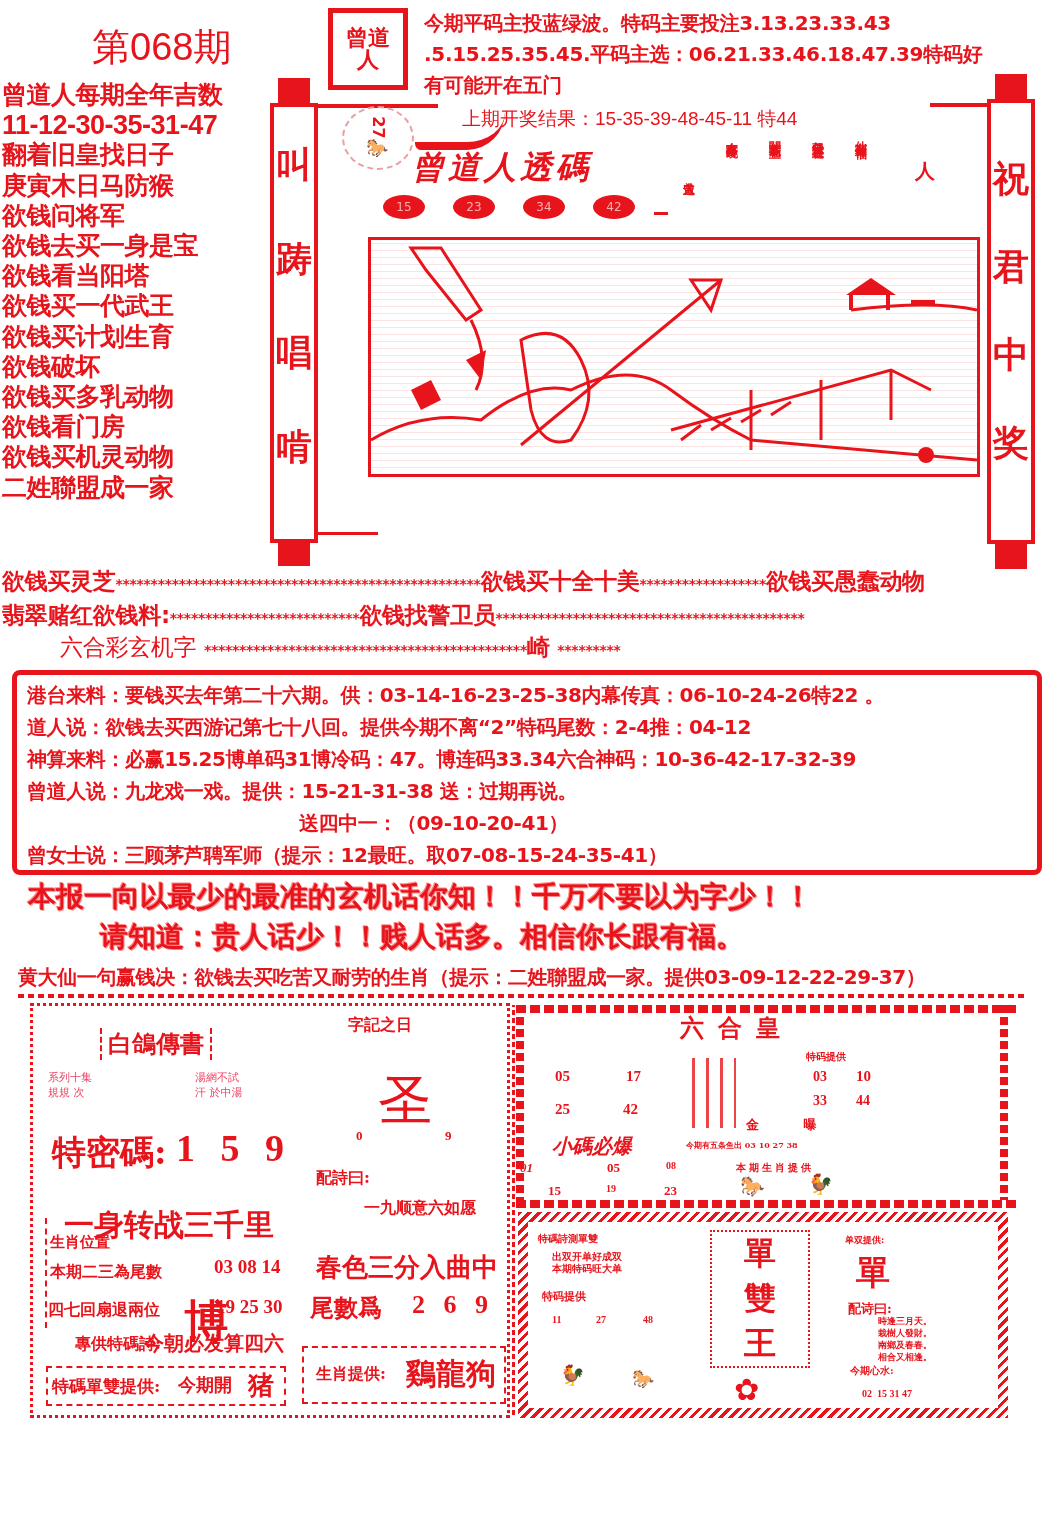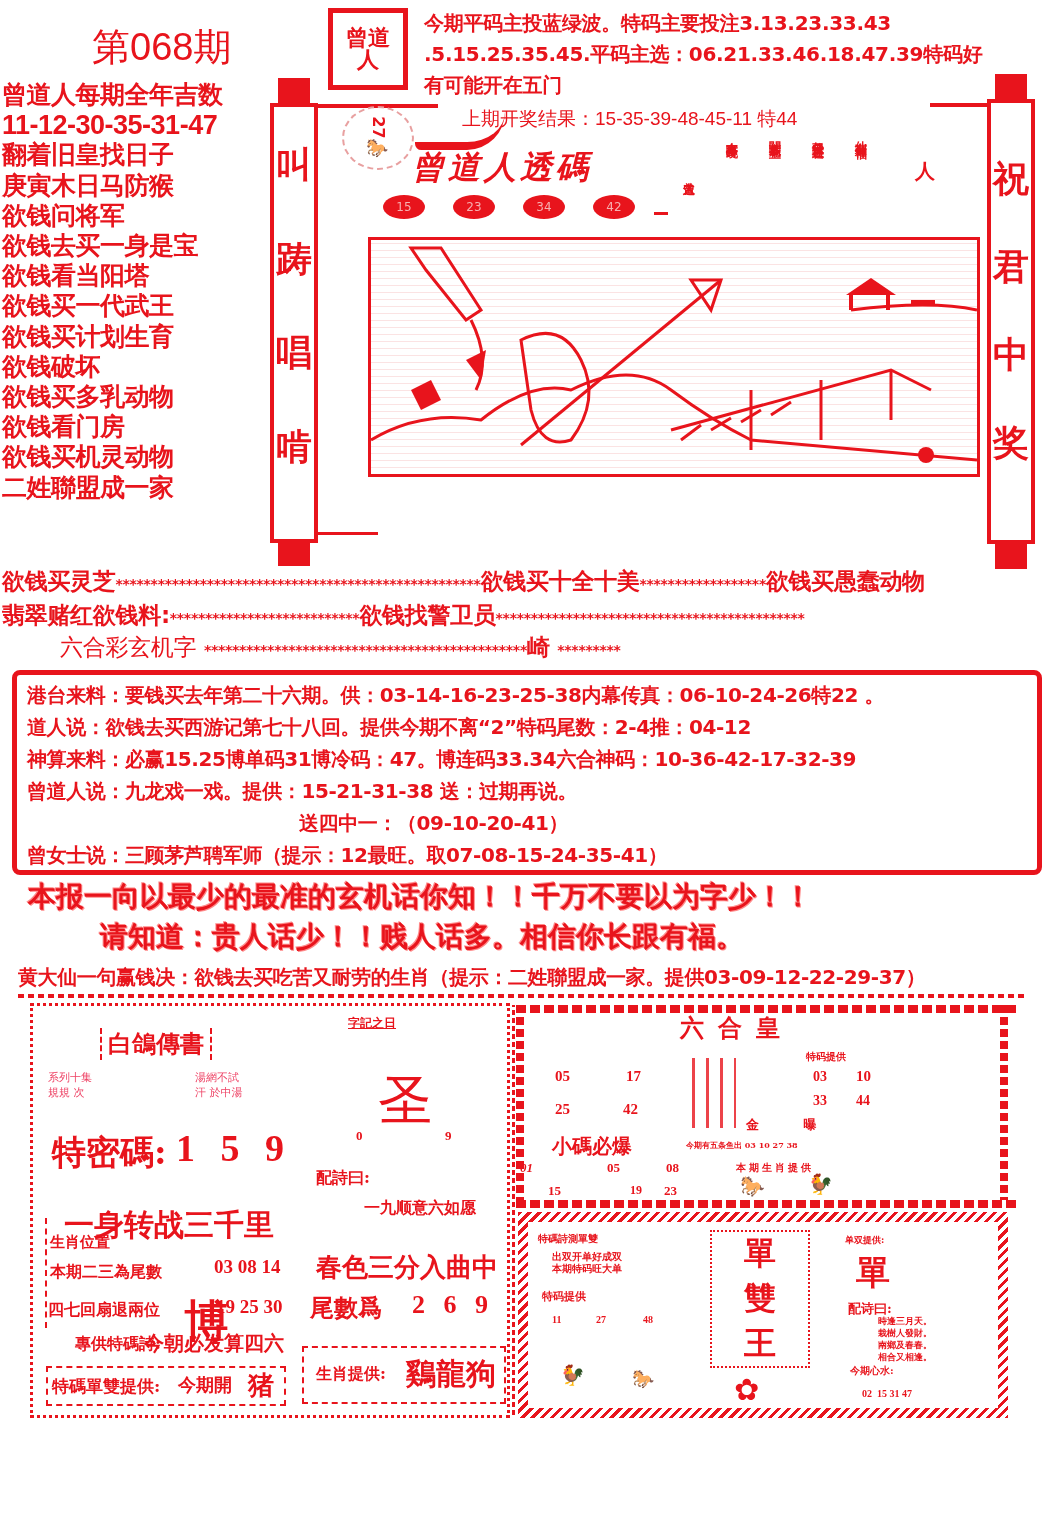--- a/index.html
+++ b/index.html
@@ -169,21 +169,21 @@
 <div class="abs num" style="left:214px;top:1256px;font-size:19px;">03 08 14</div>
 <div class="abs num" style="left:216px;top:1296px;font-size:19px;">19 25 30</div>
 <div class="abs bl" style="left:48px;top:1334px;font-size:16px;margin-left:27px;">專供特碼詩:</div>
 <div class="abs bl" style="left:144px;top:1330px;font-size:20px;">今朝必发算四六</div>
 <div class="abs dashed" style="left:46px;top:1366px;width:240px;height:40px;"></div>
 <div class="abs bl" style="left:52px;top:1375px;font-size:17px;">特碼單雙提供:</div>
 <div class="abs bl" style="left:178px;top:1373px;font-size:18px;">今期開</div>
 <div class="abs bl" style="left:248px;top:1368px;font-size:26px;">猪</div>
 
 <div class="abs" style="left:512px;top:1005px;width:3px;height:410px;background:repeating-linear-gradient(0deg,#e8141c 0 5px,#fff 5px 8px);"></div>
-<div class="abs bl" style="left:348px;top:1015px;font-size:12px;text-decoration:underline;">字記之日</div>
+<div class="abs bl" style="left:348px;top:1015px;font-size:16px;">字記之日</div>
 <div class="abs" style="left:378px;top:1065px;font-size:54px;font-family:'DejaVu Serif',serif;">圣</div>
 <div class="abs num" style="left:356px;top:1128px;font-size:13px;">0</div>
 <div class="abs num" style="left:445px;top:1128px;font-size:13px;">9</div>
 <div class="abs bl" style="left:316px;top:1168px;font-size:16px;">配詩曰:</div>
 <div class="abs bl" style="left:364px;top:1198px;font-size:16px;">一九顺意六如愿</div>
 <div class="abs" style="left:316px;top:1250px;font-size:26px;font-weight:bold;">春色三分入曲中</div>
 <div class="abs bl" style="left:310px;top:1292px;font-size:24px;">尾數爲</div>
 <div class="abs num" style="left:412px;top:1290px;font-size:26px;letter-spacing:6px;">2 6 9</div>
 <div class="abs dashed" style="left:302px;top:1346px;width:204px;height:58px;"></div>
 <div class="abs bl" style="left:316px;top:1364px;font-size:16px;">生肖提供:</div>
@@ -198,27 +198,27 @@
 <div class="abs num" style="left:626px;top:1068px;font-size:15px;">17</div>
 <div class="abs num" style="left:555px;top:1101px;font-size:15px;text-align:center;">25</div>
 <div class="abs num" style="left:623px;top:1101px;font-size:15px;">42</div>
 <div class="abs" style="left:688px;top:1058px;width:48px;height:70px;background:repeating-linear-gradient(90deg,#fff 0 4px,#e8141c 4px 7px,#fff 7px 14px);opacity:0.8;"></div>
 <div class="abs bl" style="left:806px;top:1050px;font-size:10px;">特码提供</div>
 <div class="abs num" style="left:813px;top:1069px;font-size:14px;">03</div>
 <div class="abs num" style="left:856px;top:1068px;font-size:15px;">10</div>
 <div class="abs num" style="left:813px;top:1093px;font-size:14px;">33</div>
 <div class="abs num" style="left:856px;top:1093px;font-size:14px;">44</div>
 <div class="abs bl" style="left:746px;top:1116px;font-size:13px;letter-spacing:20px;">金 曝</div>
-<div class="abs bl" style="left:552px;top:1133px;font-size:20px;">小碼必爆</div>
+<div class="abs bl" style="left:552px;top:1133px;font-size:20px;font-style:italic;">小碼必爆</div>
 <div class="abs bl" style="left:686px;top:1140px;font-size:8px;">今期有五条鱼出 03 10 27 38</div>
 <div class="abs num" style="left:520px;top:1160px;font-size:13px;font-style:italic;">01</div>
 <div class="abs num" style="left:607px;top:1160px;font-size:13px;">05</div>
-<div class="abs num" style="left:666px;top:1160px;font-size:13px;">08</div>
+<div class="abs num" style="left:666px;top:1160px;font-size:10px;">08</div>
 <div class="abs num" style="left:548px;top:1183px;font-size:13px;">15</div>
-<div class="abs num" style="left:606px;top:1183px;font-size:12px;margin-left:24px;">19</div>
+<div class="abs num" style="left:606px;top:1183px;font-size:10px;">19</div>
 <div class="abs num" style="left:664px;top:1183px;font-size:13px;">23</div>
 <div class="abs bl" style="left:736px;top:1161px;font-size:10px;letter-spacing:3px;">本期生肖提供</div>
 <div class="abs" style="left:740px;top:1174px;font-size:20px;">🐎</div>
 <div class="abs" style="left:808px;top:1172px;font-size:20px;">🐓</div>
 
 <div class="abs stripe" style="left:518px;top:1212px;width:490px;height:206px;"></div>
 <div class="abs" style="left:528px;top:1222px;width:470px;height:186px;background:#fff;"></div>
 <div class="abs bl" style="left:538px;top:1232px;font-size:10px;">特碼詩測單雙</div>
 <div class="abs bl" style="left:552px;top:1250px;font-size:10px;">出双开单好成双</div>
 <div class="abs bl" style="left:552px;top:1262px;font-size:10px;">本期特码旺大单</div>

